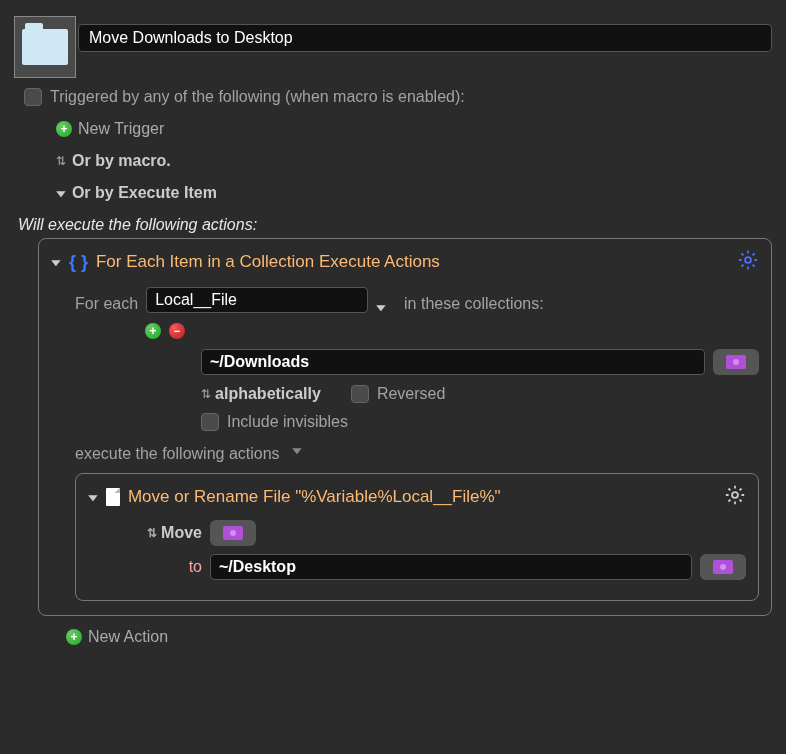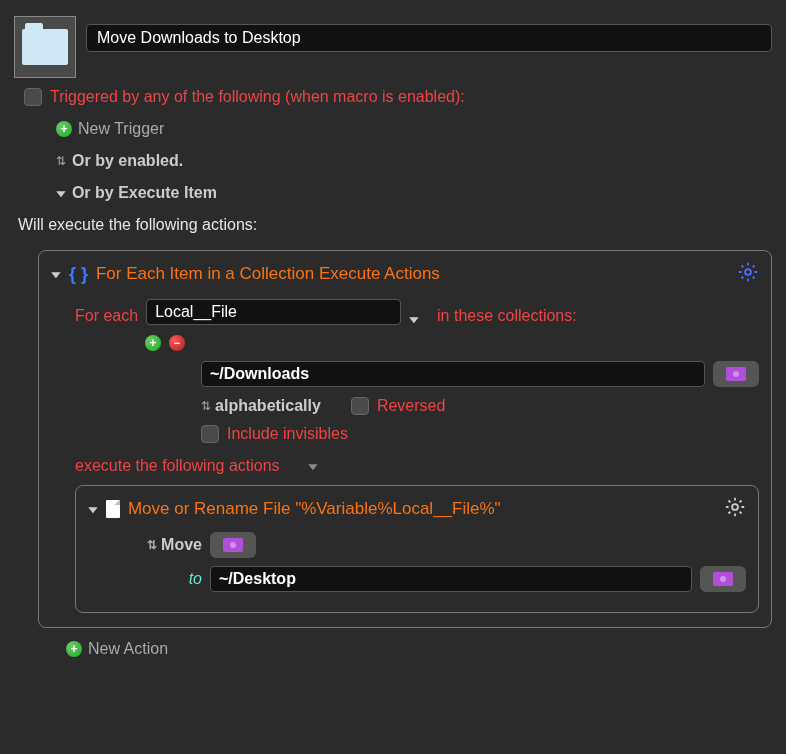--- a/index.html
+++ b/index.html
@@ -13,21 +13,21 @@
     width: 786px;
     height: 754px;
     overflow: hidden;
   }
   .container {
     padding: 16px 14px 14px 14px;
   }
   .header-row {
     display: flex;
     align-items: flex-start;
-    gap: 10px;
+    gap: 2px;
     margin-bottom: 10px;
   }
   .folder-thumb {
     width: 62px;
     height: 62px;
     border: 1px solid #888;
     background: #4a4a4a;
     display: flex;
     align-items: center;
     justify-content: center;
@@ -127,22 +127,23 @@
     transform: scaleX(1.6);
     display: inline-block;
   }
   .bold-gray { font-weight: 600; color: #ccc; }
   .body-text {
     margin-left: 32px;
     margin-bottom: 14px;
     color: #e6e6e6;
   }
   .section-label {
-    margin: 14px 0 16px 4px;
+    margin: 14px 0 4px 4px;
     color: #e6e6e6;
+    font-style: italic;
   }
   .action-card {
     border: 1px solid #777;
     border-radius: 8px;
     padding: 10px 12px 14px 12px;
     margin-left: 24px;
     margin-bottom: 12px;
   }
   .card-header {
     display: flex;
@@ -154,43 +155,43 @@
     color: #3a7cff;
     font-weight: 700;
     font-size: 18px;
   }
   .gear-btn {
     margin-left: auto;
     color: #ccc;
     cursor: pointer;
   }
   .header-title {
-    color: #f97316;
+    color: #fdba74;
     font-size: 17px;
   }
   .row {
     display: flex;
     align-items: flex-end;
     gap: 8px;
     margin-left: 24px;
     margin-bottom: 10px;
   }
   .row3 { margin-left: 94px; }
-  .label { color: #ef4444; }
+  .label { color: #a3a3a3; }
   .text-input {
     background: #111;
     border: 1px solid #555;
     border-radius: 4px;
     color: #fff;
     padding: 3px 8px;
     font-size: 16px;
     height: 26px;
   }
   .text-input.wide { flex: 1; font-weight: bold; }
-  .var-input { width: 255px; }
+  .var-input { width: 222px; }
   .inline-select {
     color: #aaa;
     display: flex;
     align-items: center;
     gap: 4px;
     cursor: pointer;
   }
   .pill-btn {
     width: 46px;
     height: 26px;
@@ -226,22 +227,22 @@
   .include-row {
     display: flex;
     align-items: center;
     gap: 8px;
     margin-left: 150px;
     margin-bottom: 14px;
     text-align: center;
   }
   .exec-label-row {
     display: flex;
-    align-items: center;
-    gap: 28px;
+    align-items: flex-start;
+    gap: 12px;
     margin-left: 24px;
     margin-bottom: 10px;
   }
   .inner-card {
     border: 1px solid #777;
     border-radius: 8px;
     padding: 10px 12px 12px 12px;
     margin-left: 24px;
   }
   .file-icon {
@@ -272,22 +273,21 @@
     color: #ccc;
     font-weight: 600;
     display: flex;
     align-items: center;
     justify-content: flex-end;
     gap: 4px;
   }
   .label-right-plain {
     width: 90px;
     text-align: right;
-    color: #5eead4;
-    font-style: italic;
+    color: #fca5a5;
   }
   .new-action-row {
     display: flex;
     align-items: center;
     gap: 6px;
     margin-left: 52px;
     margin-top: 12px;
     color: #aaa;
   }
   svg.gear {
@@ -312,21 +312,21 @@
       <span class="label">Triggered by any of the following (when macro is enabled):</span>
     </div>
 
     <div class="trigger-row">
       <div class="add-badge">+</div>
       <span>New Trigger</span>
     </div>
 
     <div class="sub-row">
       <span class="updown-icon">⇅</span>
-      <span class="bold-gray">Or by enabled.</span>
+      <span class="bold-gray">Or by macro.</span>
     </div>
 
     <div class="sub-row">
       <span class="chevron-down">▼</span>
       <span class="bold-gray">Or by Execute Item</span>
     </div>
 
   </div>
 
   <div class="section-label">Will execute the following actions:</div>

